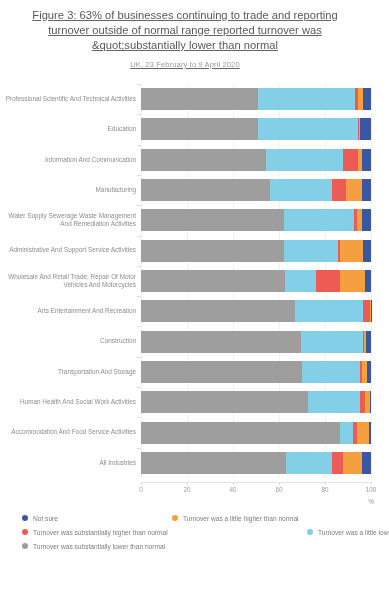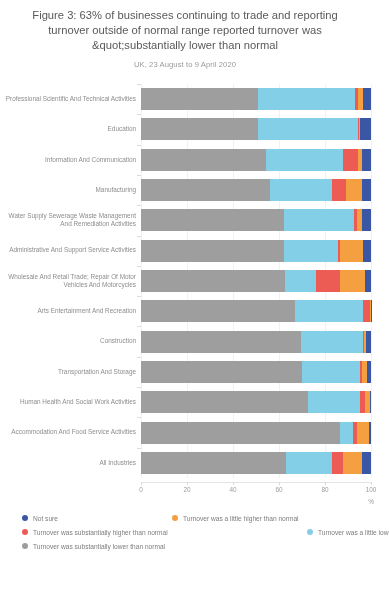--- a/index.html
+++ b/index.html
@@ -13,20 +13,21 @@
     font-family: "Liberation Sans", sans-serif;
     color: #666666;
     overflow: hidden;
     position: relative;
   }
   .fig {
     width: 370px;
     height: 593px;
     position: relative;
     box-sizing: border-box;
+    text-decoration: underline;
   }
   
   .title {
     padding: 8px 18px 0 18px;
     text-align: center;
     font-size: 11.2px;
     line-height: 15px;
     color: #58595b;
     font-weight: 400;
   }
@@ -187,21 +188,21 @@
     font-weight: bold;
     color: #58595b;
   }
 </style>
 </head>
 <body>
 
 <div class="fig">
 
   <div class="title">Figure 3: 63% of businesses continuing to trade and reporting turnover outside of normal range reported turnover was &amp;quot;substantially lower than normal</div>
-  <div class="subtitle">UK, 23 August to 9 April 2020</div>
+  <div class="subtitle">UK, 23 February to 9 April 2020</div>
 
   <div class="plot-wrap">
     <div class="ylabels" id="ylabels">
         <div class="ylabel" style="top: 0px; height: 30.3077px;">Professional Scientific And Technical Activities</div>
         <div class="ylabel" style="top: 30.3077px; height: 30.3077px;">Education</div>
         <div class="ylabel" style="top: 60.6154px; height: 30.3077px;">Information And Communication</div>
         <div class="ylabel" style="top: 90.9231px; height: 30.3077px;">Manufacturing</div>
         <div class="ylabel" style="top: 121.231px; height: 30.3077px;">Water Supply Sewerage Waste Management And Remediation Activities</div>
         <div class="ylabel" style="top: 151.538px; height: 30.3077px;">Administrative And Support Service Activities</div>
         <div class="ylabel" style="top: 181.846px; height: 30.3077px;">Wholesale And Retail Trade; Repair Of Motor Vehicles And Motorcycles</div>

